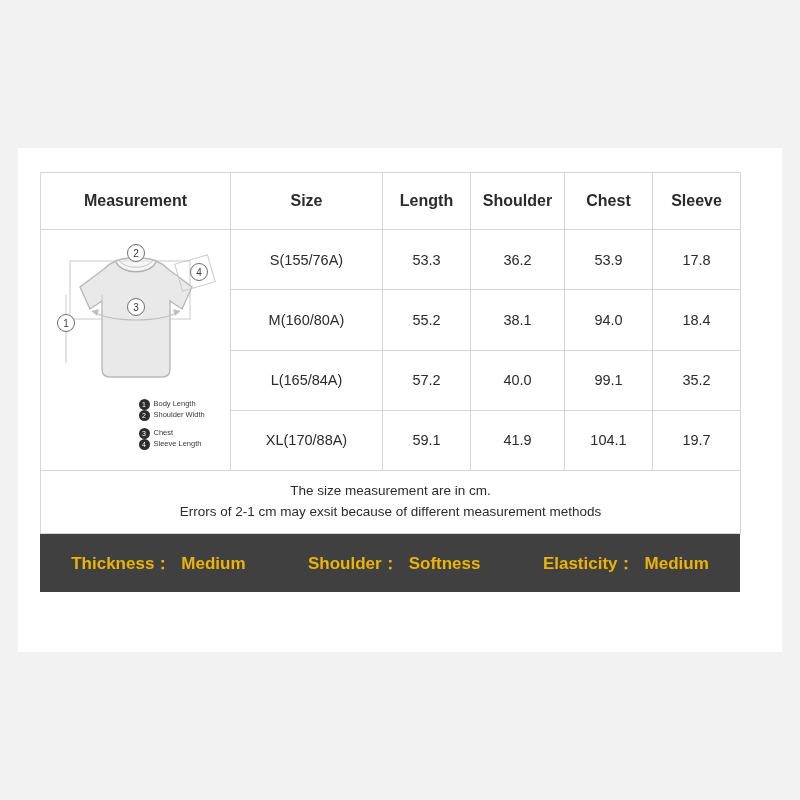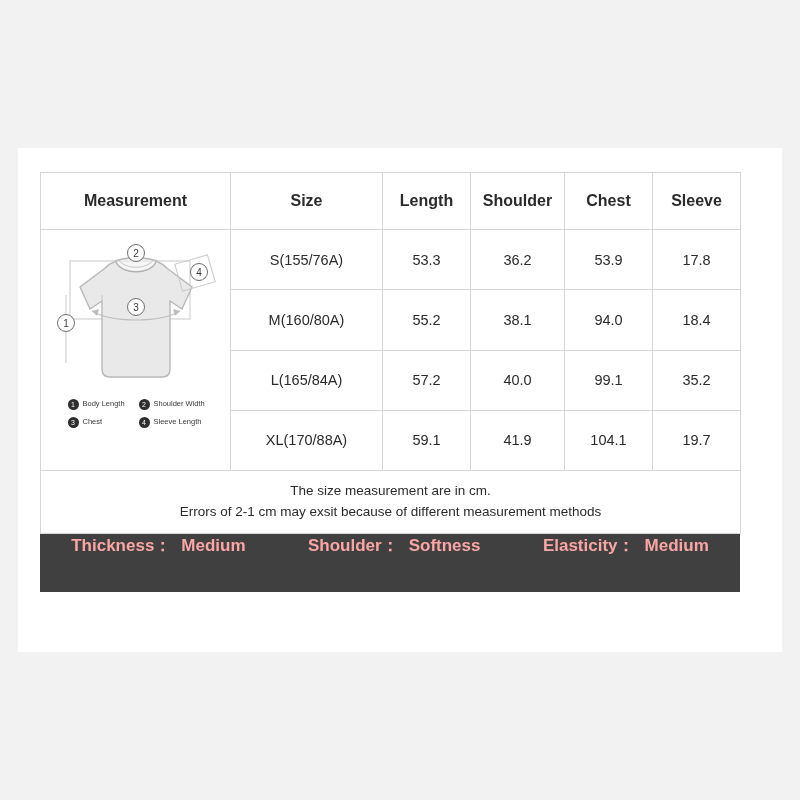--- a/index.html
+++ b/index.html
@@ -87,23 +87,23 @@
   .note-cell div { font-size: 13.5px; }
 
   
   .footer-bar {
     position: absolute;
     left: 22px;
     width: 700px;
     height: 58px;
     background: #404040;
     display: flex;
-    align-items: flex-start;
+    align-items: center;
     justify-content: space-around;
-    color: #fca5a5;
+    color: #eab308;
   }
   .footer-item {
     font-size: 17px;
     font-weight: bold;
     white-space: nowrap;
   }
   .footer-item .flabel { font-weight: bold; }
   .footer-item .fvalue { font-weight: bold; margin-left: 10px; }
 
   
@@ -120,20 +120,21 @@
     top: 168px;
     width: 142px;
     font-size: 7.5px;
     color: #3a3a3a;
     line-height: 1.08;
   }
   .legend-row {
     display: flex;
     align-items: flex-end;
     margin-bottom: 7px;
+    flex-direction: column;
   }
   .legend-item {
     display: flex;
     align-items: center;
     width: 50%;
   }
   .num-badge {
     width: 11px;
     height: 11px;
     border-radius: 50%;

